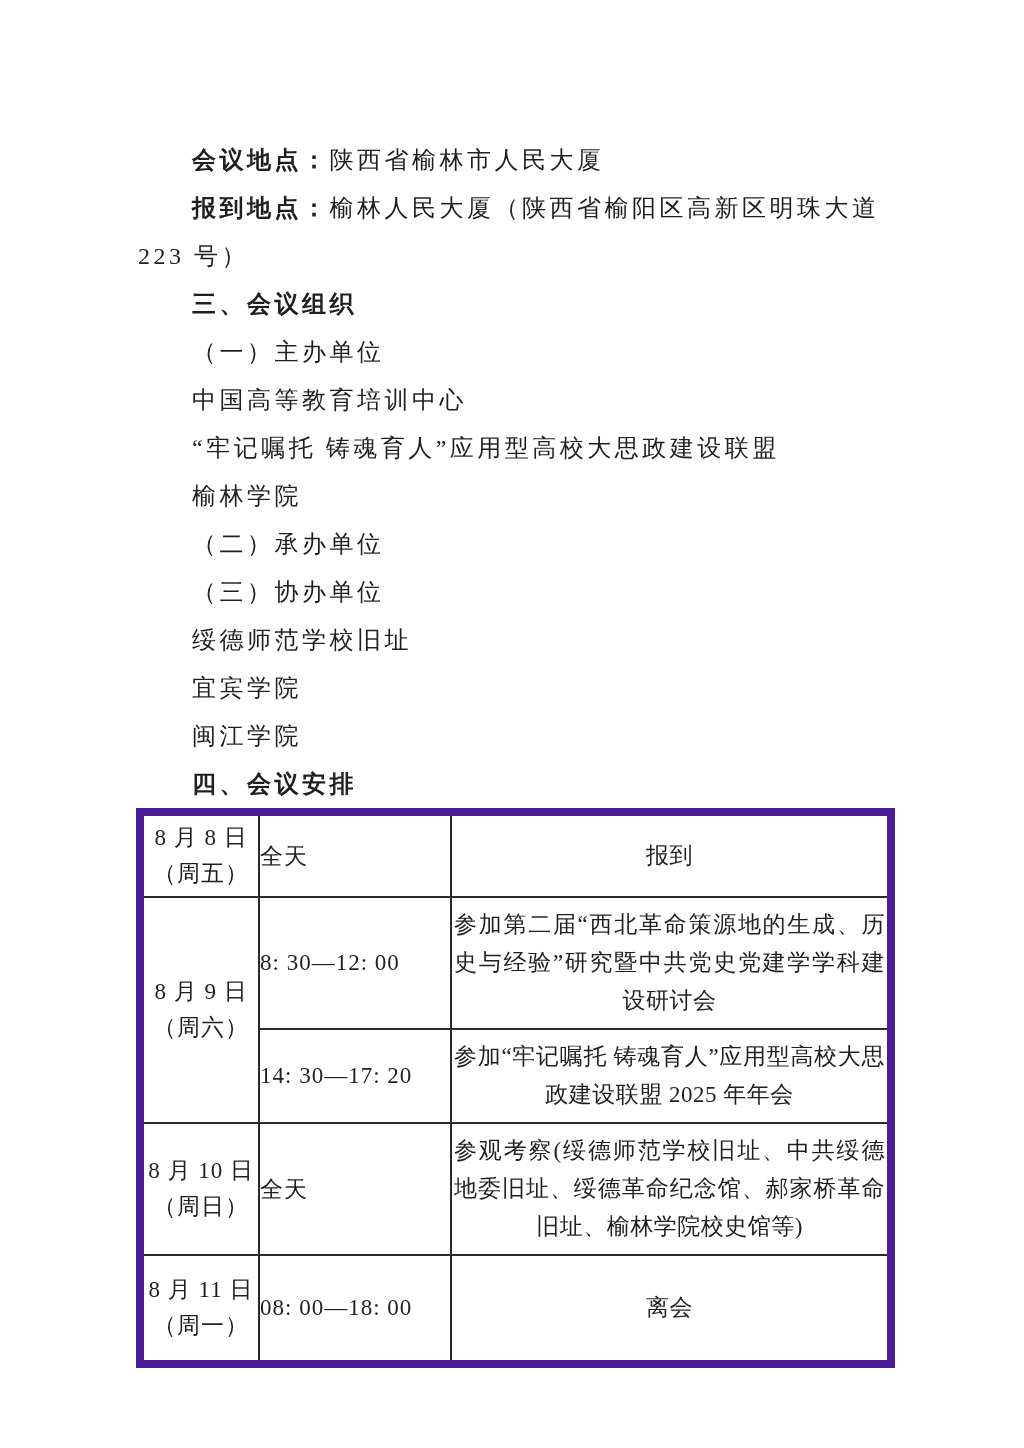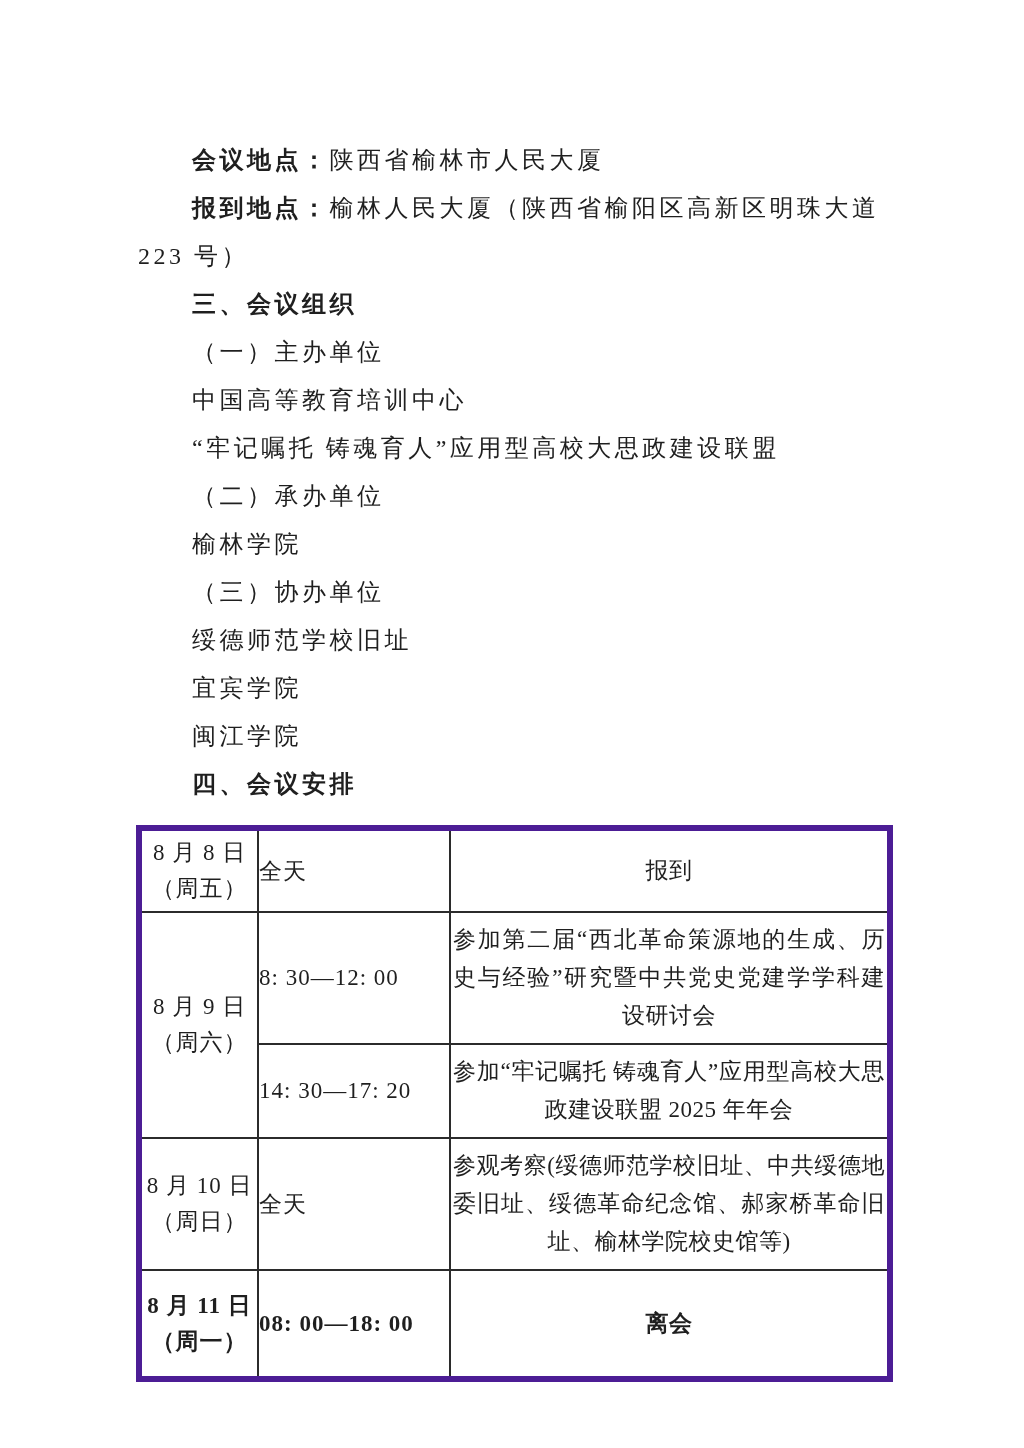--- a/index.html
+++ b/index.html
@@ -18,64 +18,64 @@
   }
   .line {
     font-size:24px; line-height:48px; letter-spacing:3.5px;
     text-indent:54px;
   }
   .label { font-weight:bold; }
   .heading { font-weight:bold; }
   .subheading { font-weight:normal; }
   table.schedule {
     border-collapse:collapse; table-layout:fixed;
-    width:751px; margin-left:-2px; margin-top:17px;
-    border:6px solid #4c1d95;
+    width:751px; margin-left:-2px; margin-top:0;
+    border:8px solid #4c1d95;
   }
   table.schedule td {
     border:2px solid #2b2b2b; vertical-align:middle;
     font-size:23px; color:#1f1f1f;
   }
   col.c-date { width:119px; }
   col.c-time { width:192px; }
   col.c-activity { width:440px; }
   td.date-cell { text-align:center; letter-spacing:1px; padding:4px 2px; }
   td.date-cell div { line-height:36px; }
   td.time-cell { text-align:left; letter-spacing:1px; }
   td.activity-cell {
     text-align:justify; text-align-last:center;
     padding:8px 2px; line-height:38px; letter-spacing:0.5px;
   }
   tr.r1 { height:76px; }
   tr.r2 { height:116px; }
   tr.r3 { height:76px; }
   tr.r4 { height:113px; }
-  tr.r5 { height:109px;font-weight:bold; }
+  tr.r5 { height:109px; }
 </style>
 </head>
 <body>
 
 <div class="page">
   <div class="content">
 
     <p class="line"><span class="label">会议地点：</span><span>陕西省榆林市人民大厦</span></p>
 
     <p class="line"><span class="label">报到地点：</span><span>榆林人民大厦（陕西省榆阳区高新区明珠大道 223 号）</span></p>
 
     <p class="line heading">三、会议组织</p>
 
     <p class="line subheading">（一）主办单位</p>
 
     <p class="line">中国高等教育培训中心</p>
 
     <p class="line">“牢记嘱托 铸魂育人”应用型高校大思政建设联盟</p>
 
+    <p class="line">榆林学院</p>
+
     <p class="line subheading">（二）承办单位</p>
-
-    <p class="line">榆林学院</p>
 
     <p class="line subheading">（三）协办单位</p>
 
     <p class="line">绥德师范学校旧址</p>
 
     <p class="line">宜宾学院</p>
 
     <p class="line">闽江学院</p>
 
     <p class="line heading">四、会议安排</p>

